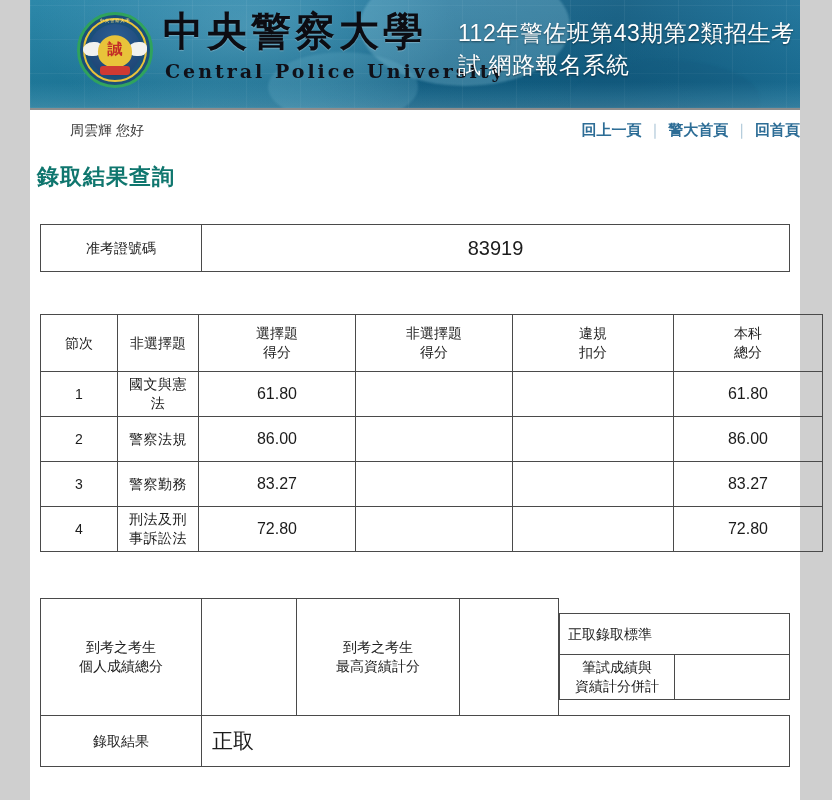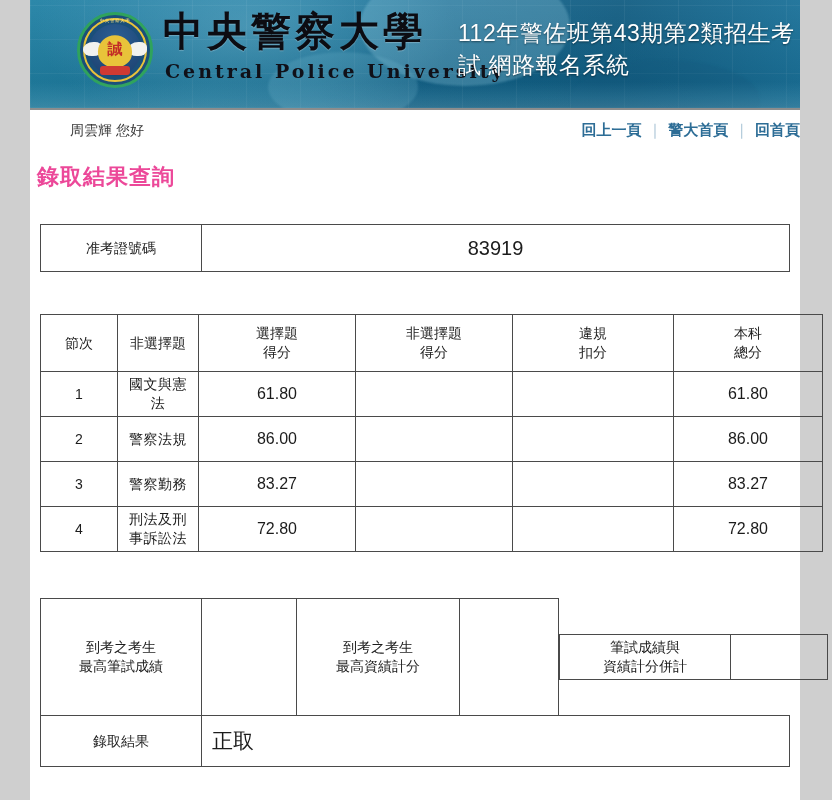--- a/index.html
+++ b/index.html
@@ -202,21 +202,21 @@
   .navsep {
     color: #9dbcd0;
     padding: 0 6px;
     font-weight: normal;
   }
 
   .page-title {
     margin: 8px 0 0 7px;
     font-size: 22px;
     font-weight: bold;
-    color: #ec4899;
+    color: #0f766e;
     letter-spacing: 1px;
     font-family: Liberation Mono, monospace;
   }
 
   
   .tbl {
     border-collapse: collapse;
     table-layout: fixed;
     font-size: 14px;
     color: #1c1c1c;
@@ -395,31 +395,34 @@
         </tr>
       </tbody>
     </table>
 
     <table class="tbl t-summary">
       <tbody>
 
         <tr>
           <td class="s-lbl1 cell-tall">
             <div>到考之考生</div>
-            <div>最高筆試成績</div>
+            <div>個人成績總分</div>
           </td>
           <td class="s-val1 num cell-tall"></td>
           <td class="s-lbl2 cell-tall">
             <div>到考之考生</div>
             <div>最高資績計分</div>
           </td>
           <td class="s-val2 num cell-tall"></td>
           <td class="nopad cell-tall" colspan="2">
             <table class="nested">
               <tbody>
+                <tr>
+                  <td class="leftal" colspan="2">正取錄取標準</td>
+                </tr>
                 <tr>
                   <td class="n-lbl">
                     <div>筆試成績與</div>
                     <div>資績計分併計</div>
                   </td>
                   <td class="n-val num"></td>
                 </tr>
               </tbody>
             </table>
           </td>

